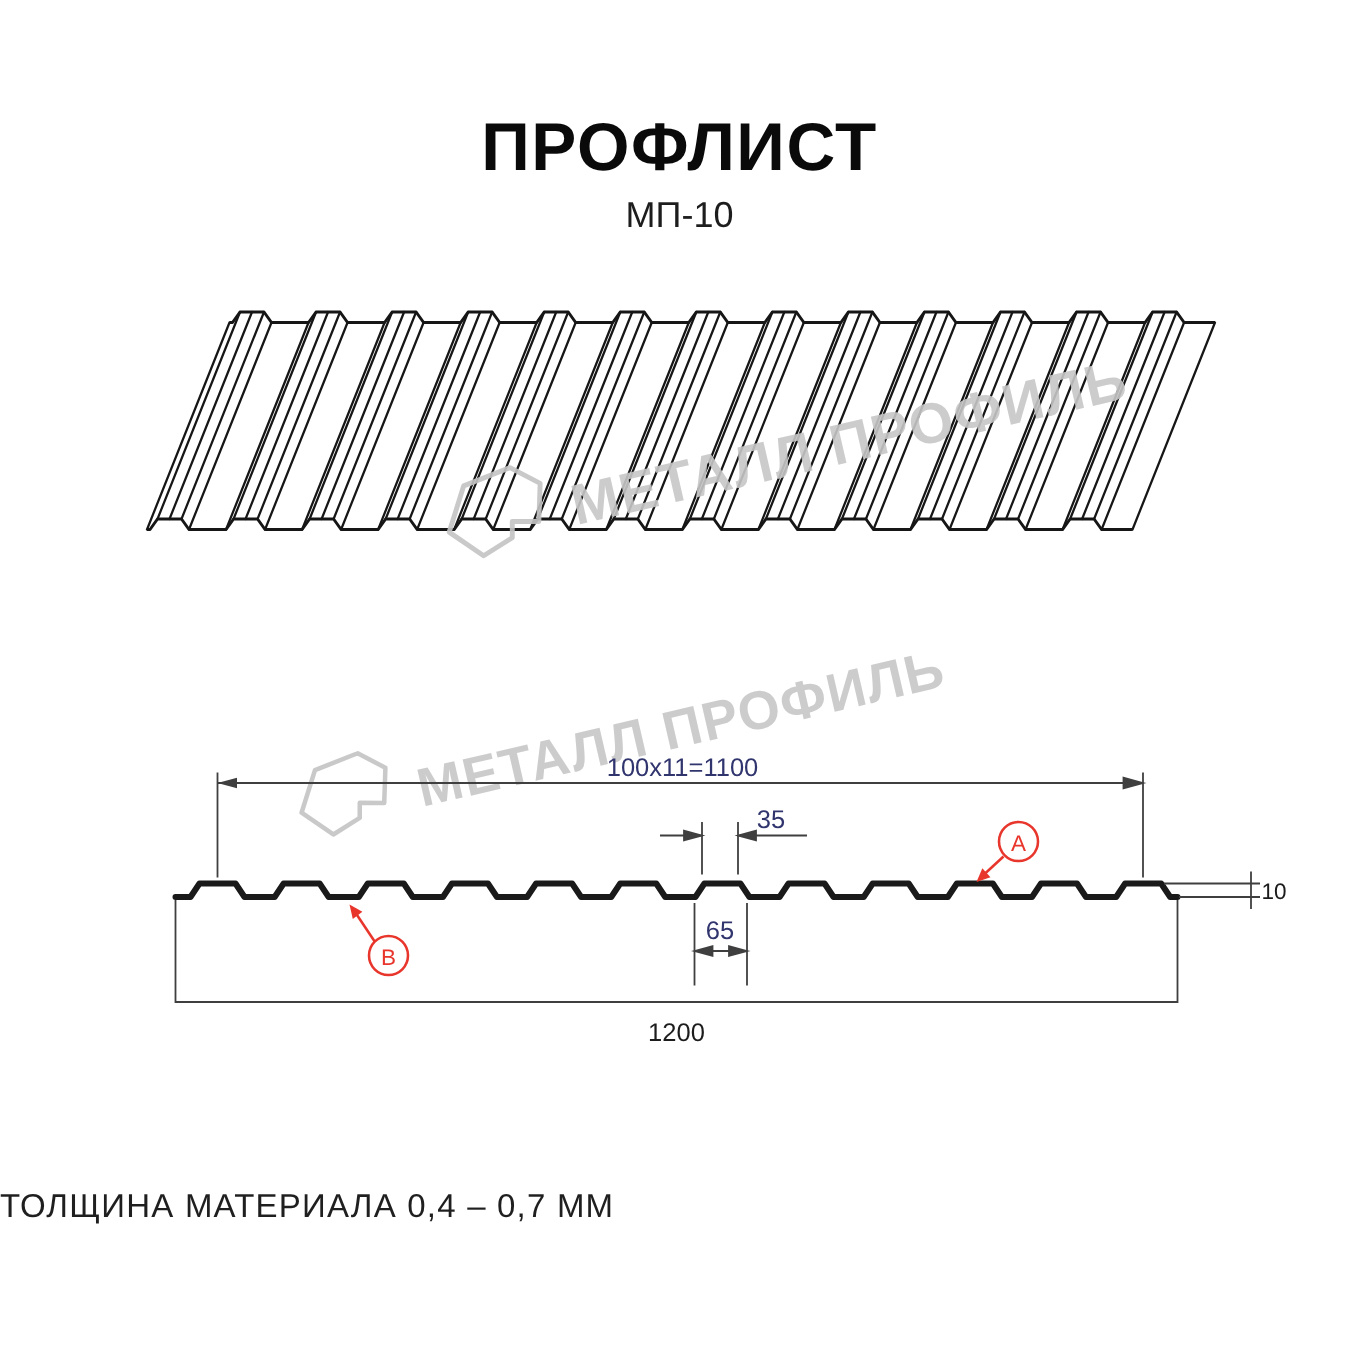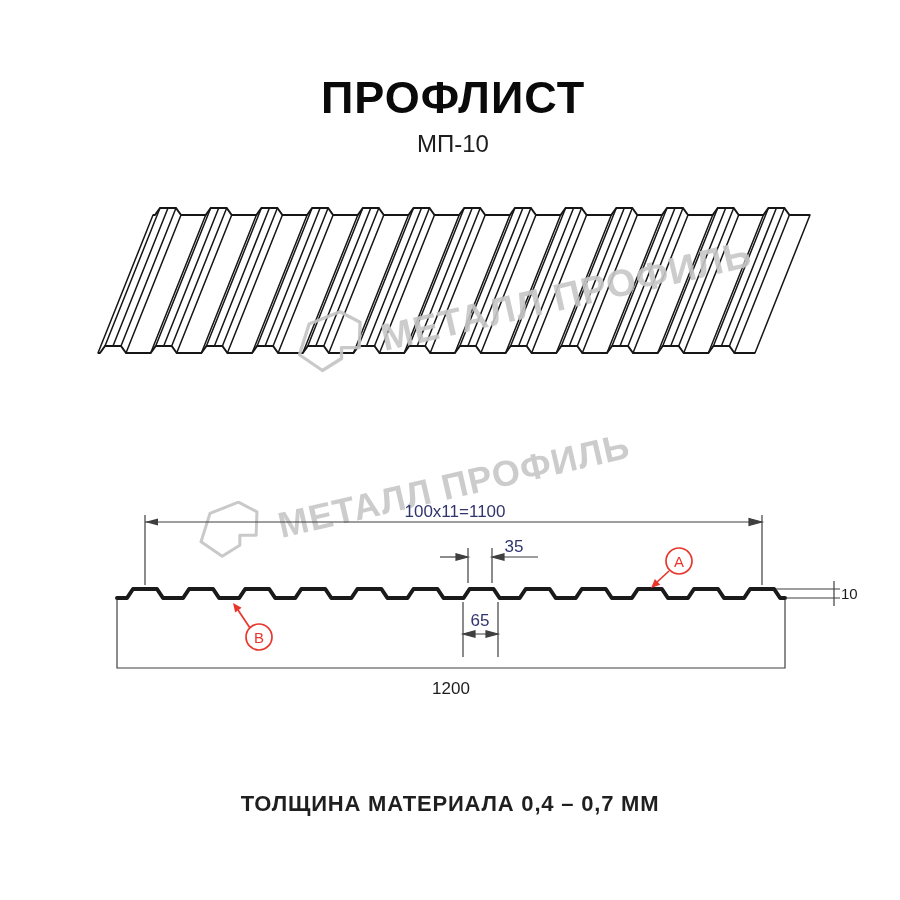--- a/index.html
+++ b/index.html
@@ -5,22 +5,22 @@
   :root{
     --red:#e8362d; --navy:#31356e; --black:#1a1a1a; --gray:#c7c7c7;
   }
   html,body{margin:0;padding:0;background:#fff;}
   body{width:900px;height:900px;position:relative;overflow:hidden;
        font-family:"Liberation Sans",sans-serif;}
   .page-title{position:absolute;top:72px;left:0;width:906px;text-align:center;
        font-size:45px;font-weight:800;letter-spacing:1px;color:#0a0a0a;}
   .page-subtitle{position:absolute;top:130px;left:0;width:906px;text-align:center;
        font-size:24px;font-weight:500;color:#1d1d1d;}
-  .footer-note{position:absolute;top:791px;left:0;width:900px;text-align:center;
-       font-size:22px;font-weight:700;letter-spacing:0.8px;color:#1f1f1f;}
+  .footer-note{position:absolute;top:791px;left:0;width:900px;text-align:left;
+       font-size:22px;font-weight:400;letter-spacing:0.8px;color:#1f1f1f;}
   .wm{position:absolute;display:flex;align-items:center;gap:10px;
       transform-origin:0 50%;transform:rotate(-13deg);opacity:.9;pointer-events:none;}
   .wm-text{font-weight:700;color:var(--gray);white-space:nowrap;letter-spacing:1px;}
   .wm1{left:292px;top:322px;z-index:3;}
   .wm1 .wm-text{font-size:38px;}
   .wm2{left:193px;top:512px;z-index:1;}
   .wm2 .wm-text{font-size:36px;}
   .wm-logo{stroke:#c4c4c4;stroke-width:4;fill:none;stroke-linejoin:round;}
   svg.main{position:absolute;left:0;top:0;z-index:2;}
   .thick{stroke:var(--black);stroke-width:4;fill:none;stroke-linejoin:round;stroke-linecap:round;}

